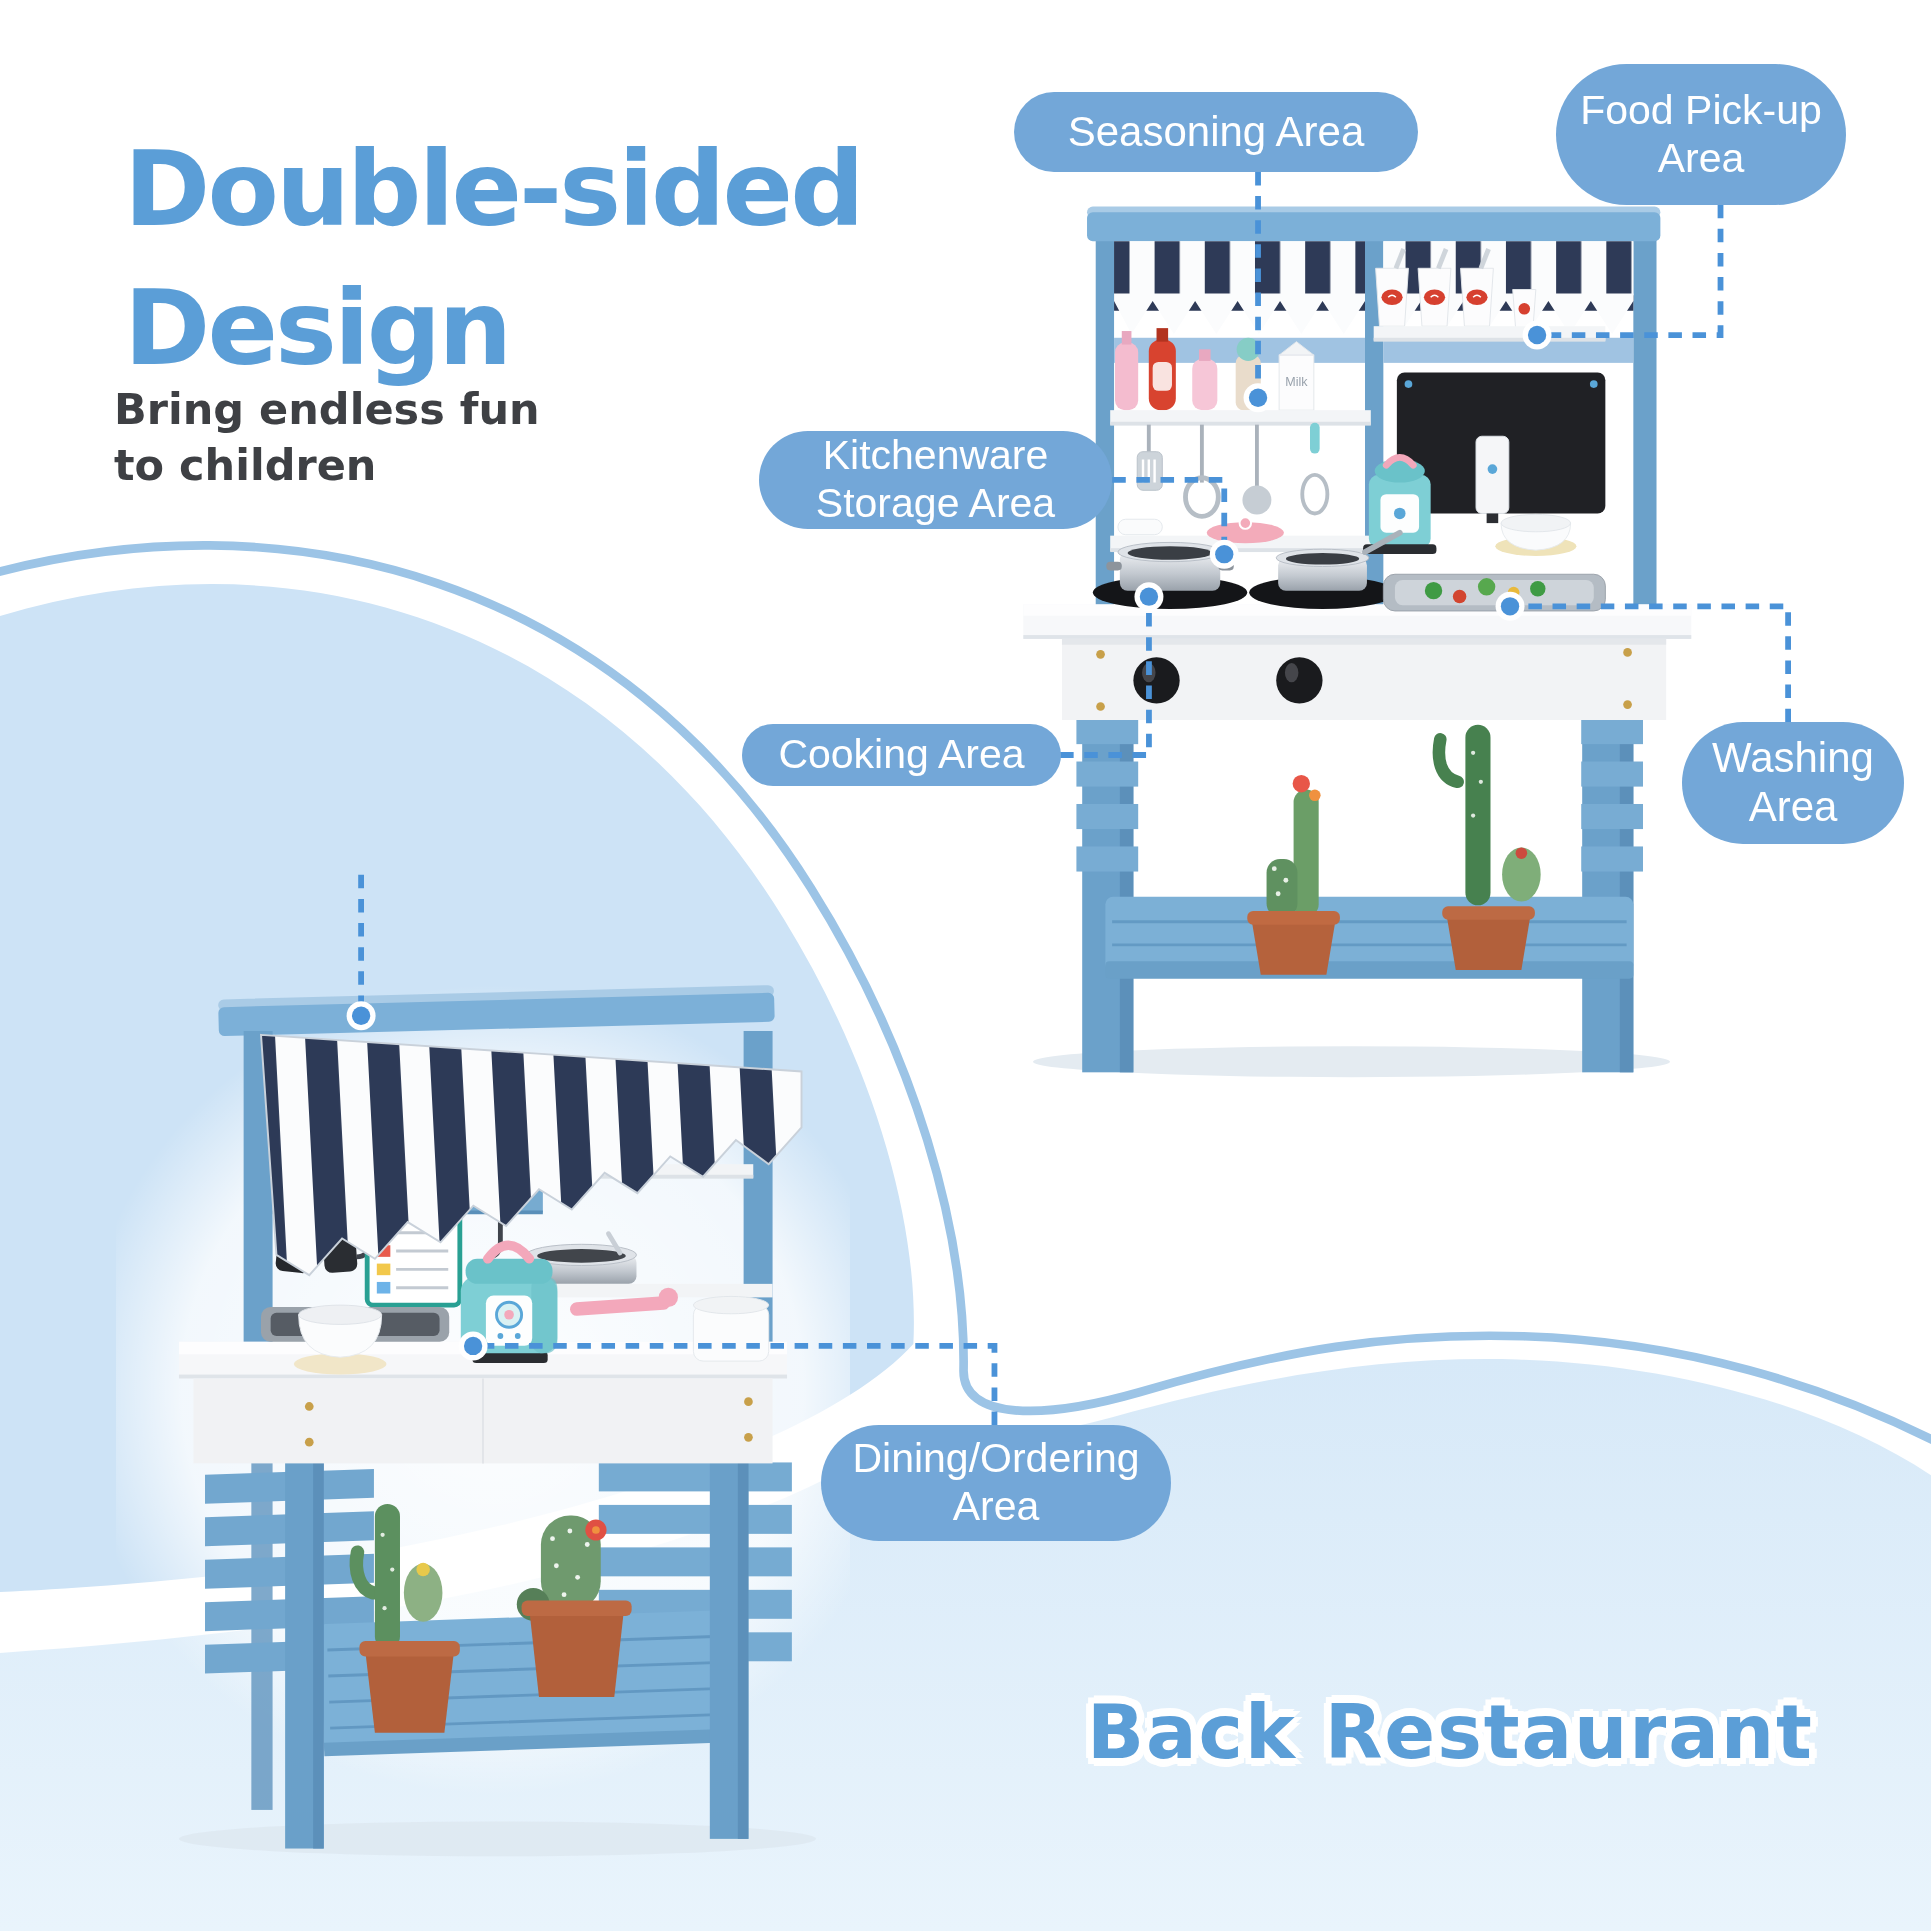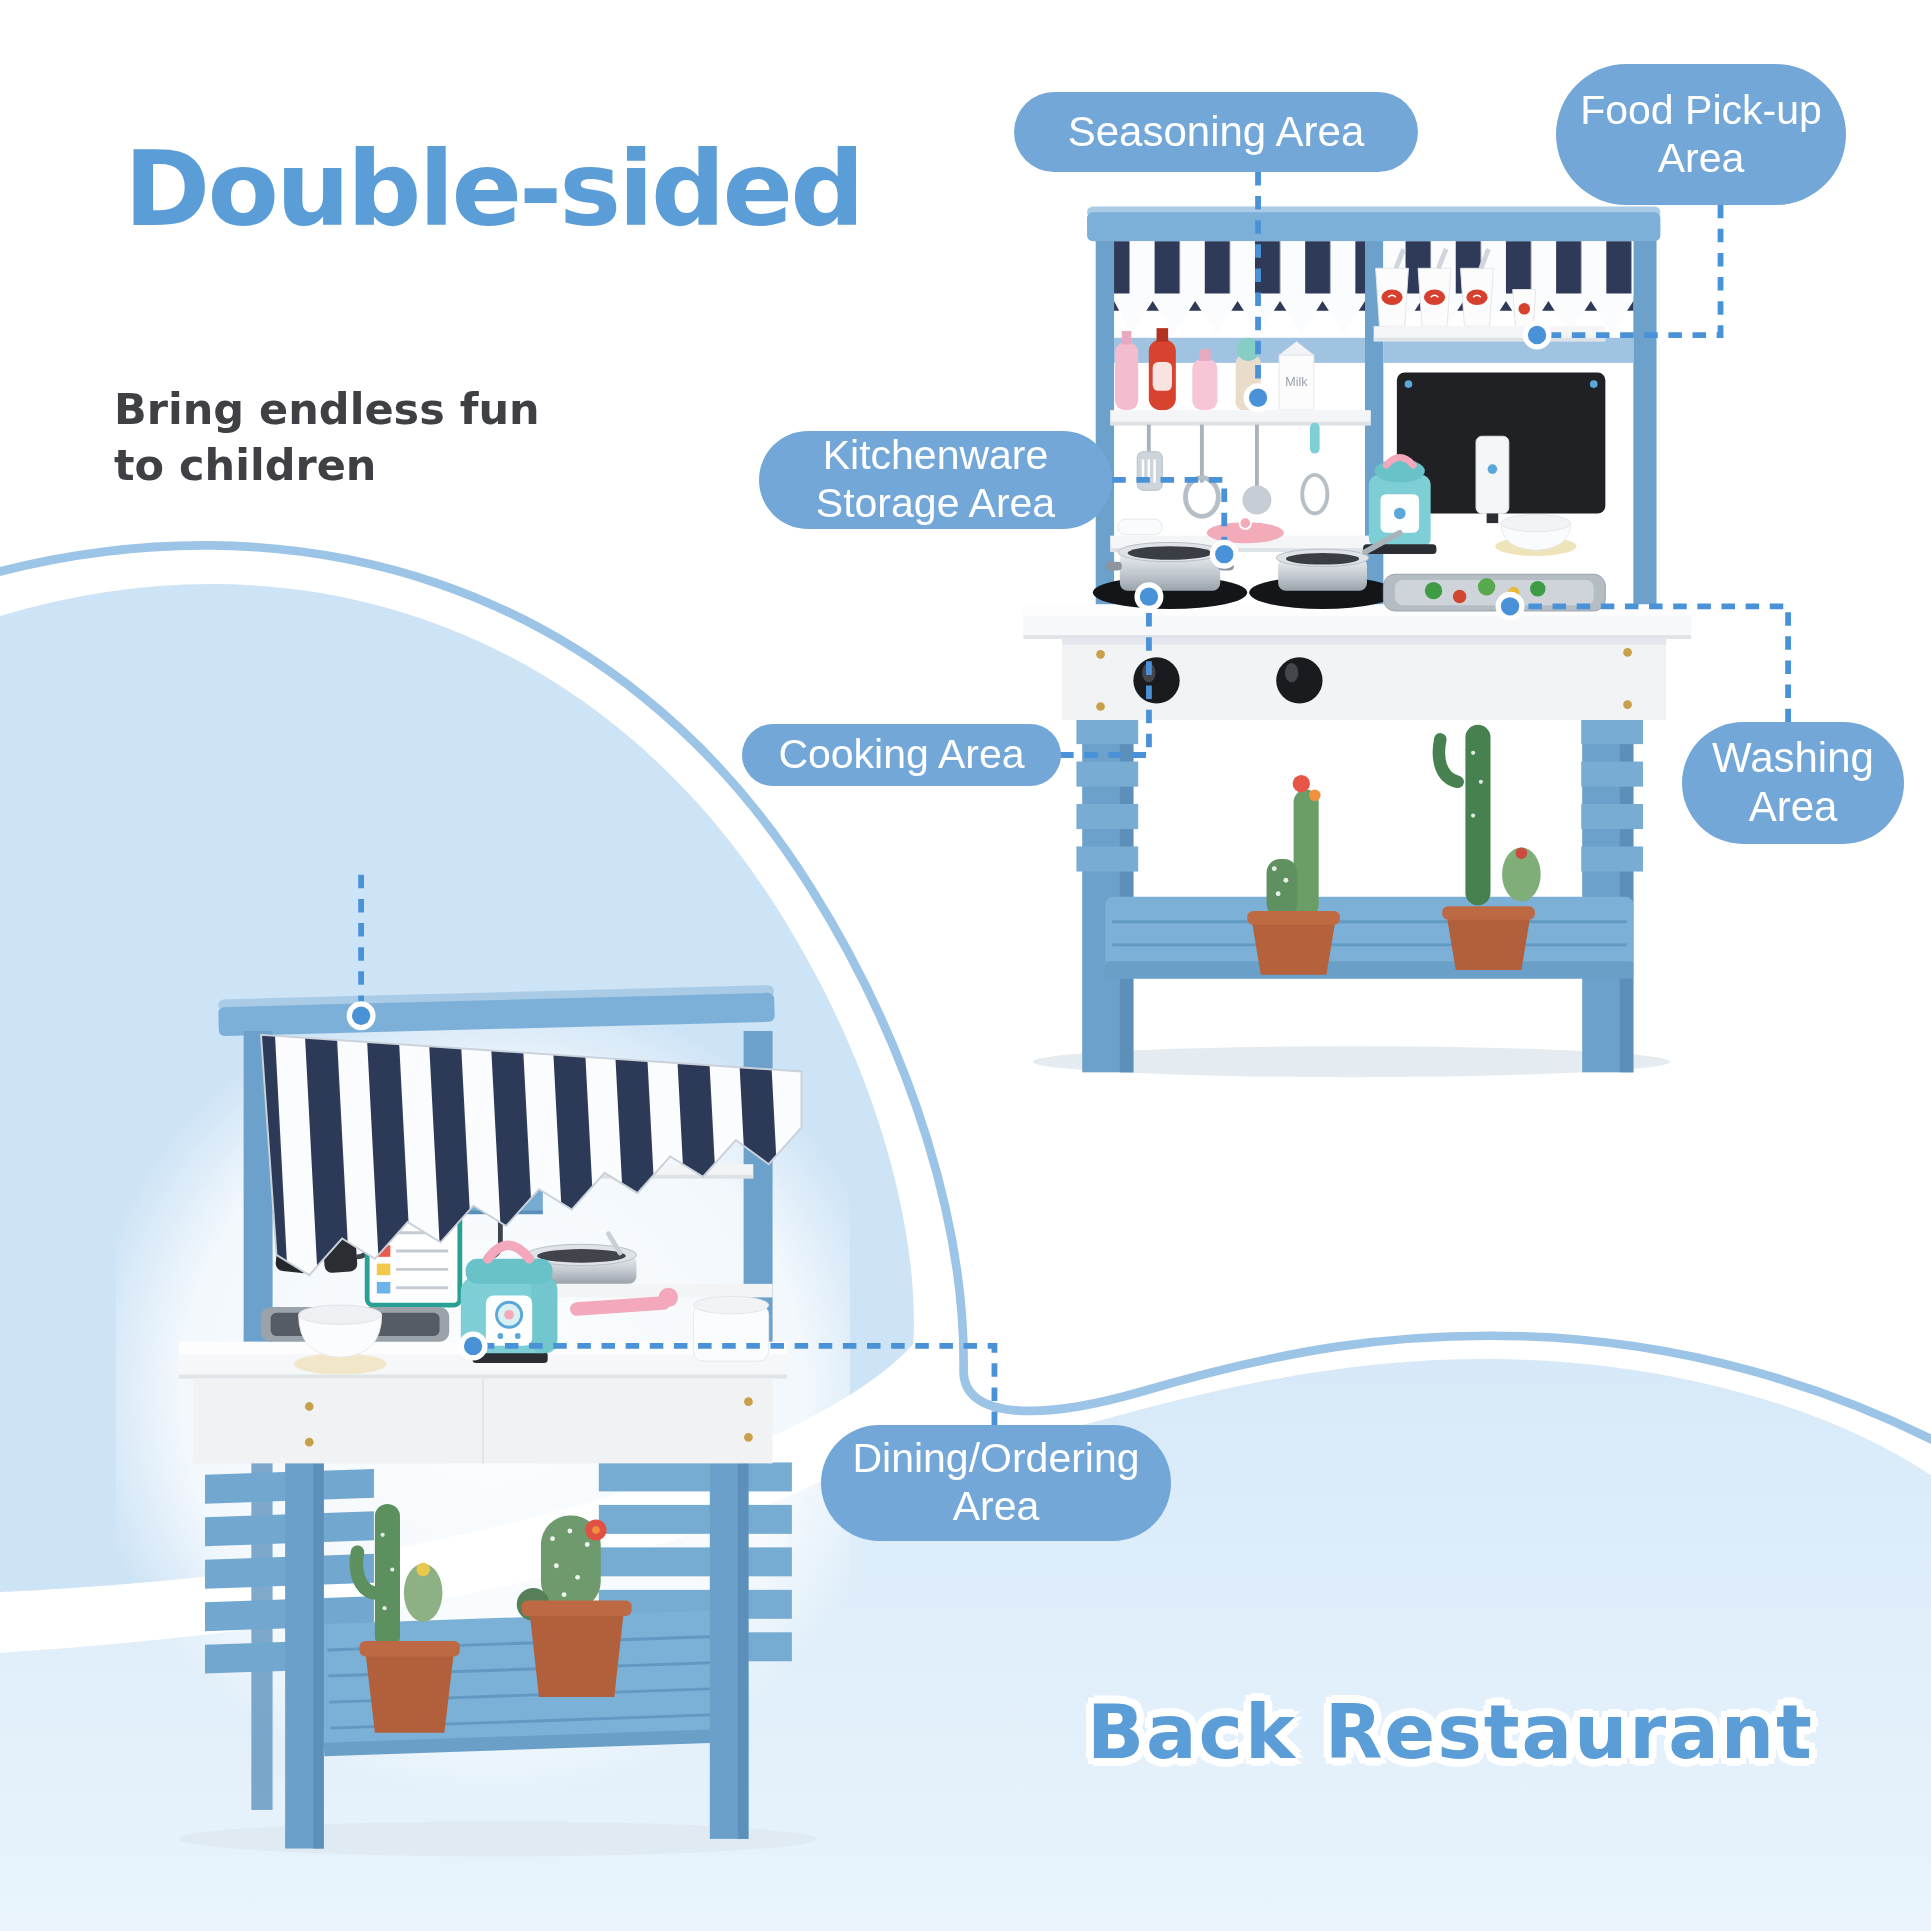--- a/index.html
+++ b/index.html
@@ -36,20 +36,21 @@
           <stop offset="1" stop-color="#e9f4fc"></stop>
       </linearGradient>
     </defs>
     <path d="M0,1712 C330,1690 655,1638 882,1518 C962,1476 1030,1502 1152,1468 C1302,1426 1432,1404 1572,1408 C1732,1413 1892,1456 2000,1528 L2000,2000 L0,2000 Z" fill="url(#cgrad)"></path>
     <path d="M0,638 C310,545 625,648 812,952 C908,1108 952,1272 946,1392 C842,1506 520,1596 240,1630 C152,1640 66,1646 0,1649 Z" fill="#cde3f6"></path>
     <path d="M-30,600 C300,505 640,600 840,920 C948,1092 1000,1276 998,1418 C996,1472 1082,1470 1180,1442 C1330,1398 1440,1380 1578,1384 C1736,1389 1892,1432 2030,1506" stroke="#9cc4e6" stroke-width="9" fill="none"></path>
   </svg>
 
   <div id="title" class="abs bubble">
     <div>Double-sided</div>
+    <div>Design</div>
   </div>
   <div id="subtitle" class="abs">
     <div>Bring endless fun</div>
     <div>to children</div>
   </div>
 
   <svg class="abs" width="695" height="888" viewBox="0 0 720 920" style="left:1004px;top:193px">
     <defs>
       <pattern id="stripeF" width="52" height="400" patternUnits="userSpaceOnUse">
         <rect width="52" height="400" fill="#fbfcfd"></rect>

